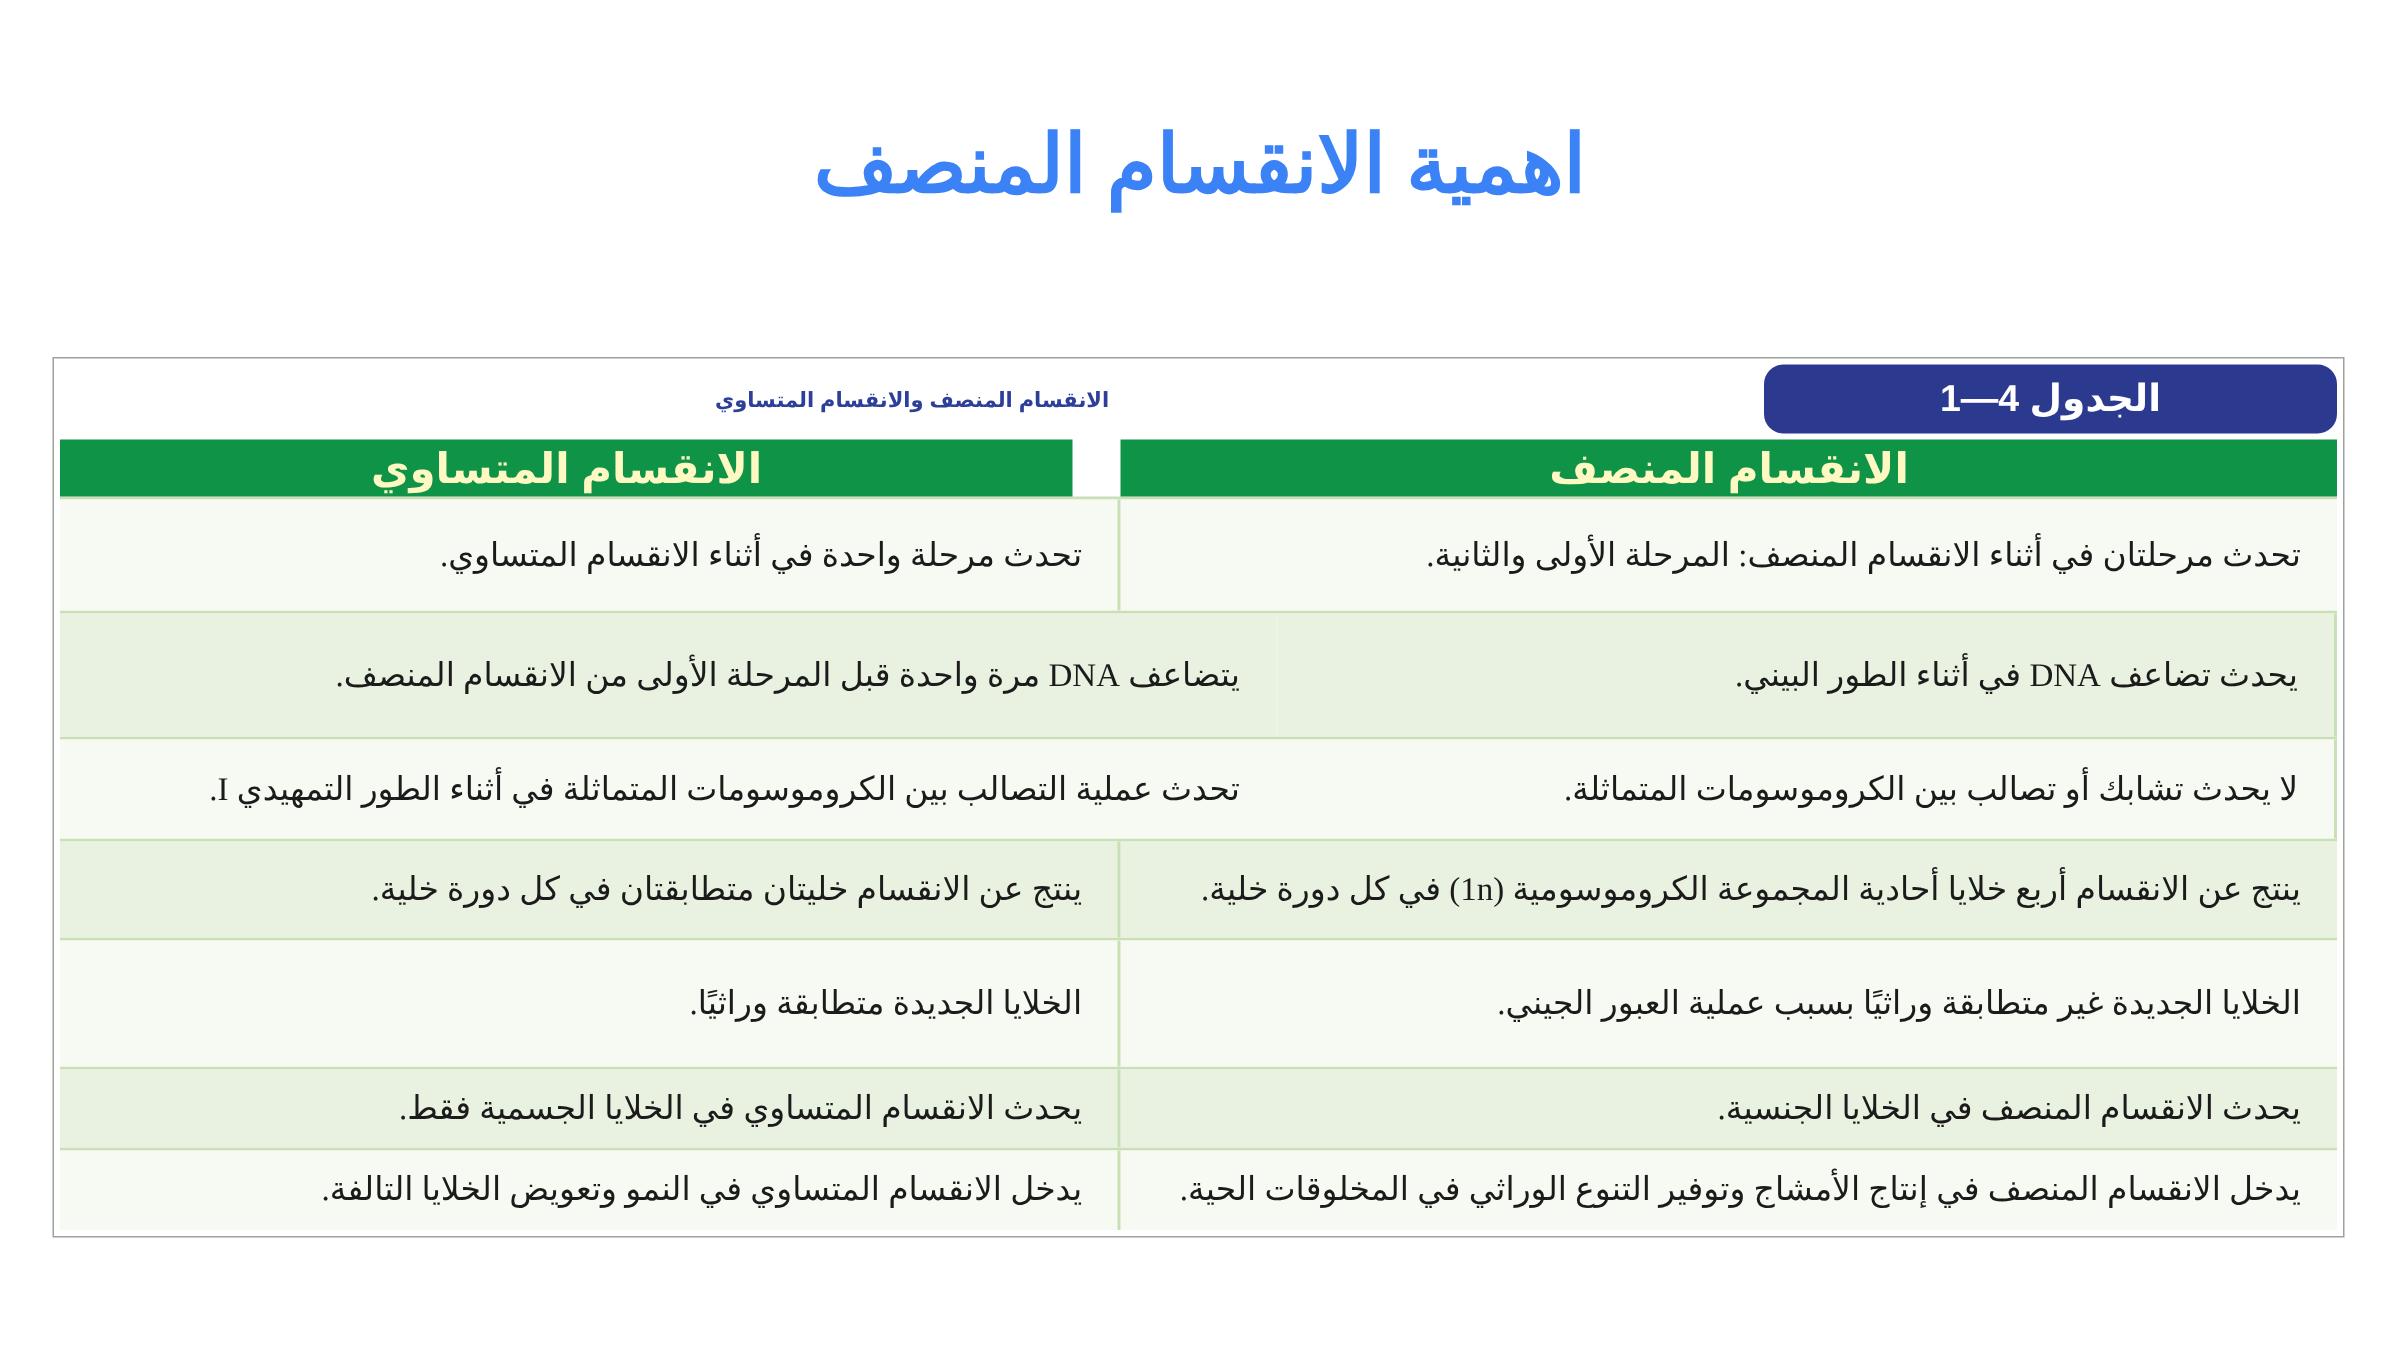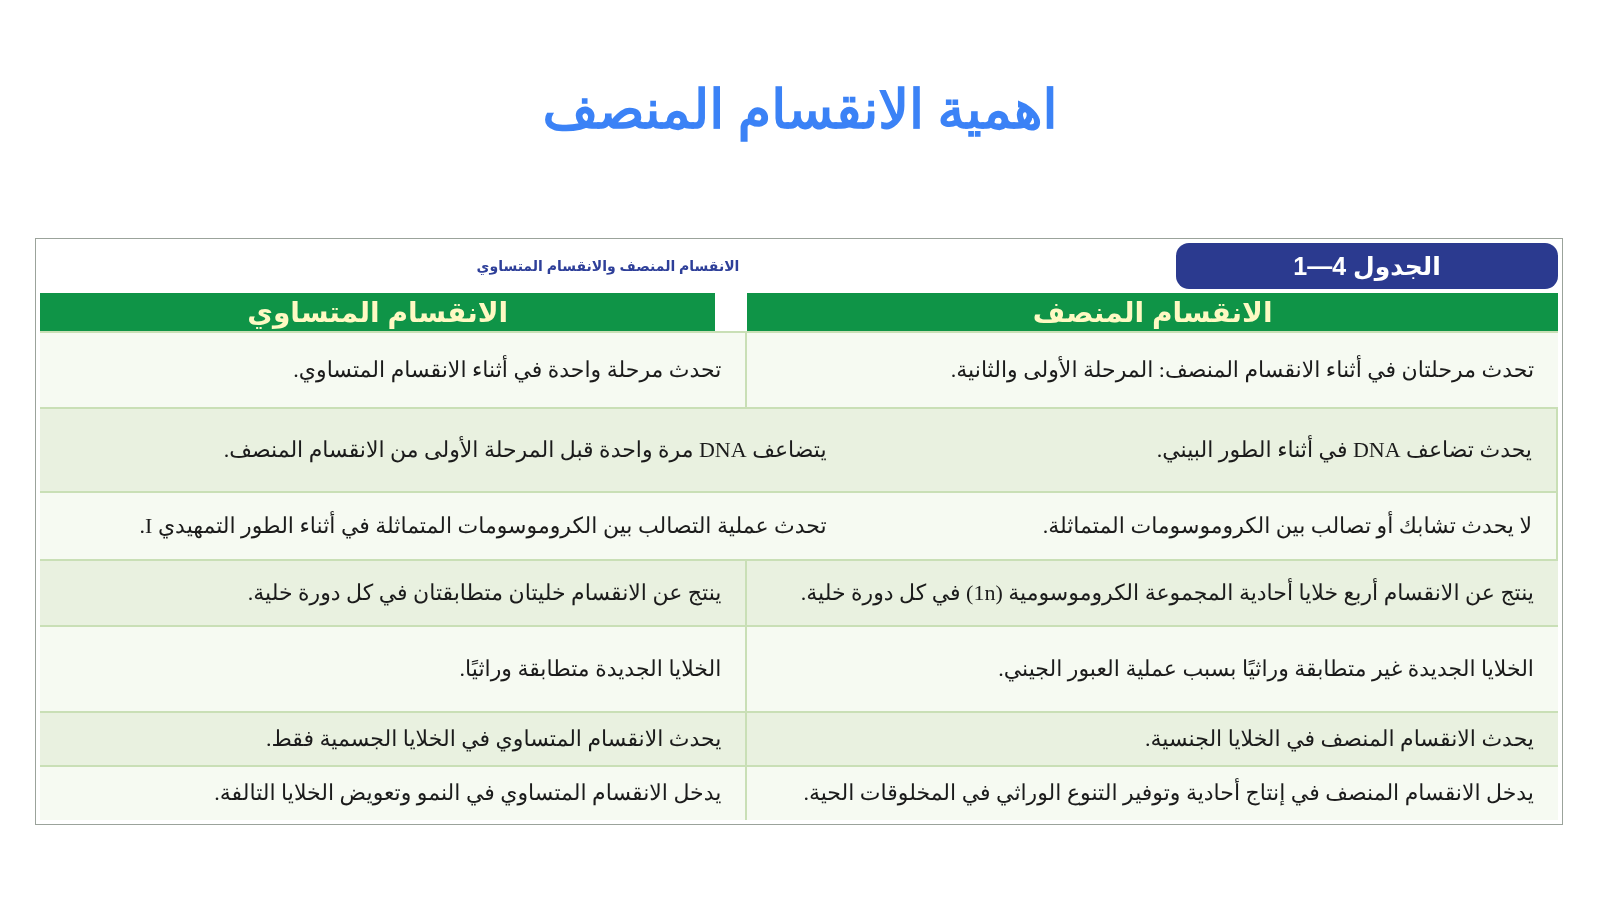--- a/index.html
+++ b/index.html
@@ -106,17 +106,17 @@
   </div>
   <div class="body-row">
     <div class="cell meiosis">الخلايا الجديدة غير متطابقة وراثيًا بسبب عملية العبور الجيني.</div>
     <div class="cell mitosis">الخلايا الجديدة متطابقة وراثيًا.</div>
   </div>
   <div class="body-row">
     <div class="cell meiosis">يحدث الانقسام المنصف في الخلايا الجنسية.</div>
     <div class="cell mitosis">يحدث الانقسام المتساوي في الخلايا الجسمية فقط.</div>
   </div>
   <div class="body-row">
-    <div class="cell meiosis">يدخل الانقسام المنصف في إنتاج أحادية وتوفير التنوع الوراثي في المخلوقات الحية.</div>
+    <div class="cell meiosis">يدخل الانقسام المنصف في إنتاج الأمشاج وتوفير التنوع الوراثي في المخلوقات الحية.</div>
     <div class="cell mitosis">يدخل الانقسام المتساوي في النمو وتعويض الخلايا التالفة.</div>
   </div>
 
 </div>
 
 </body></html>

